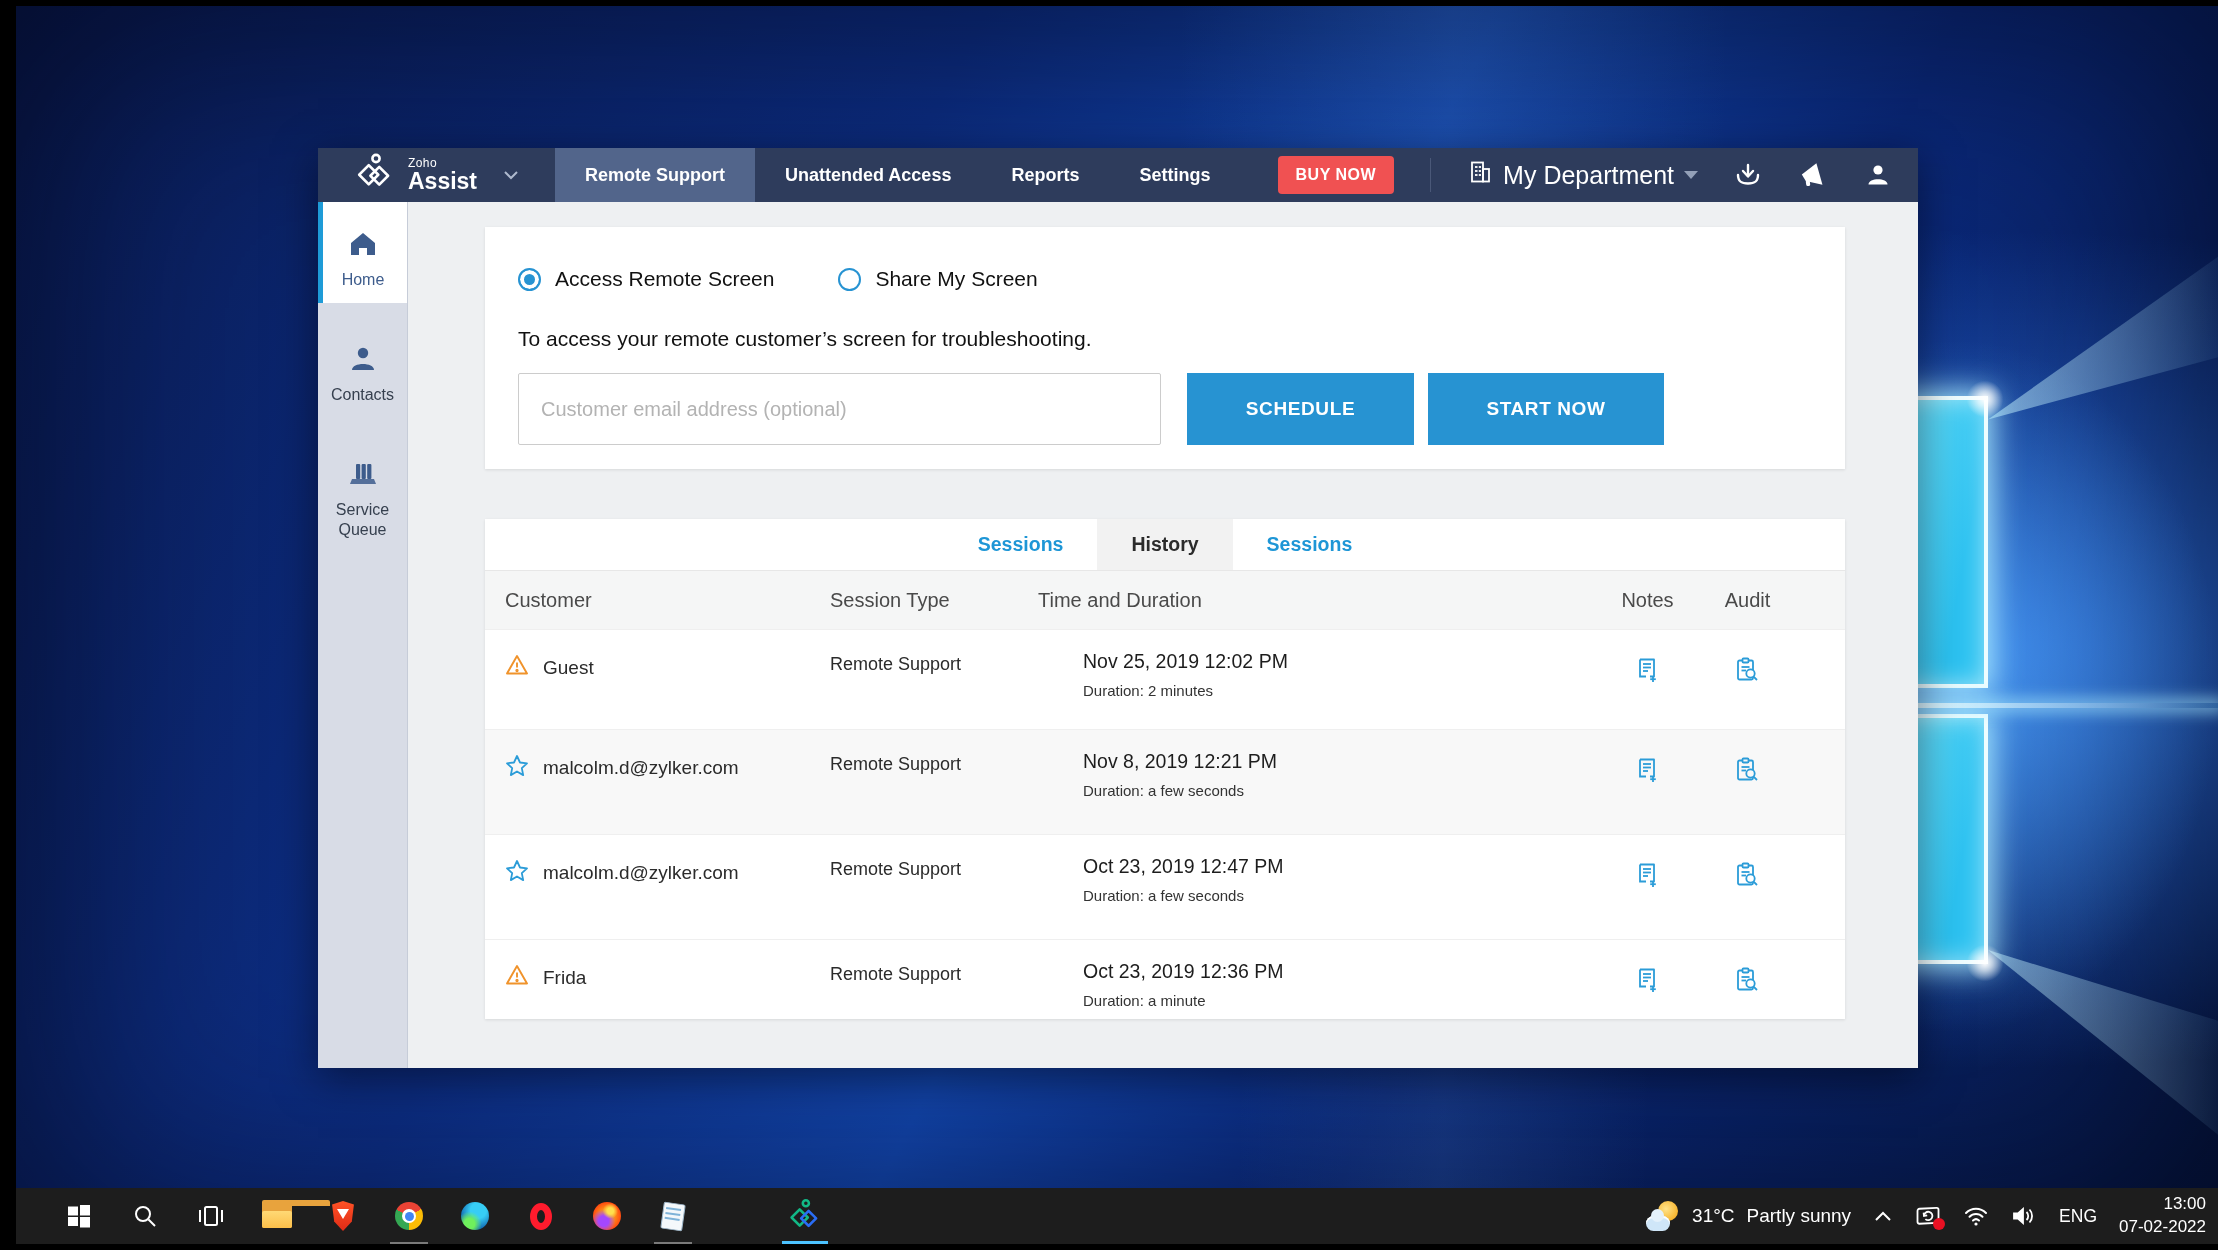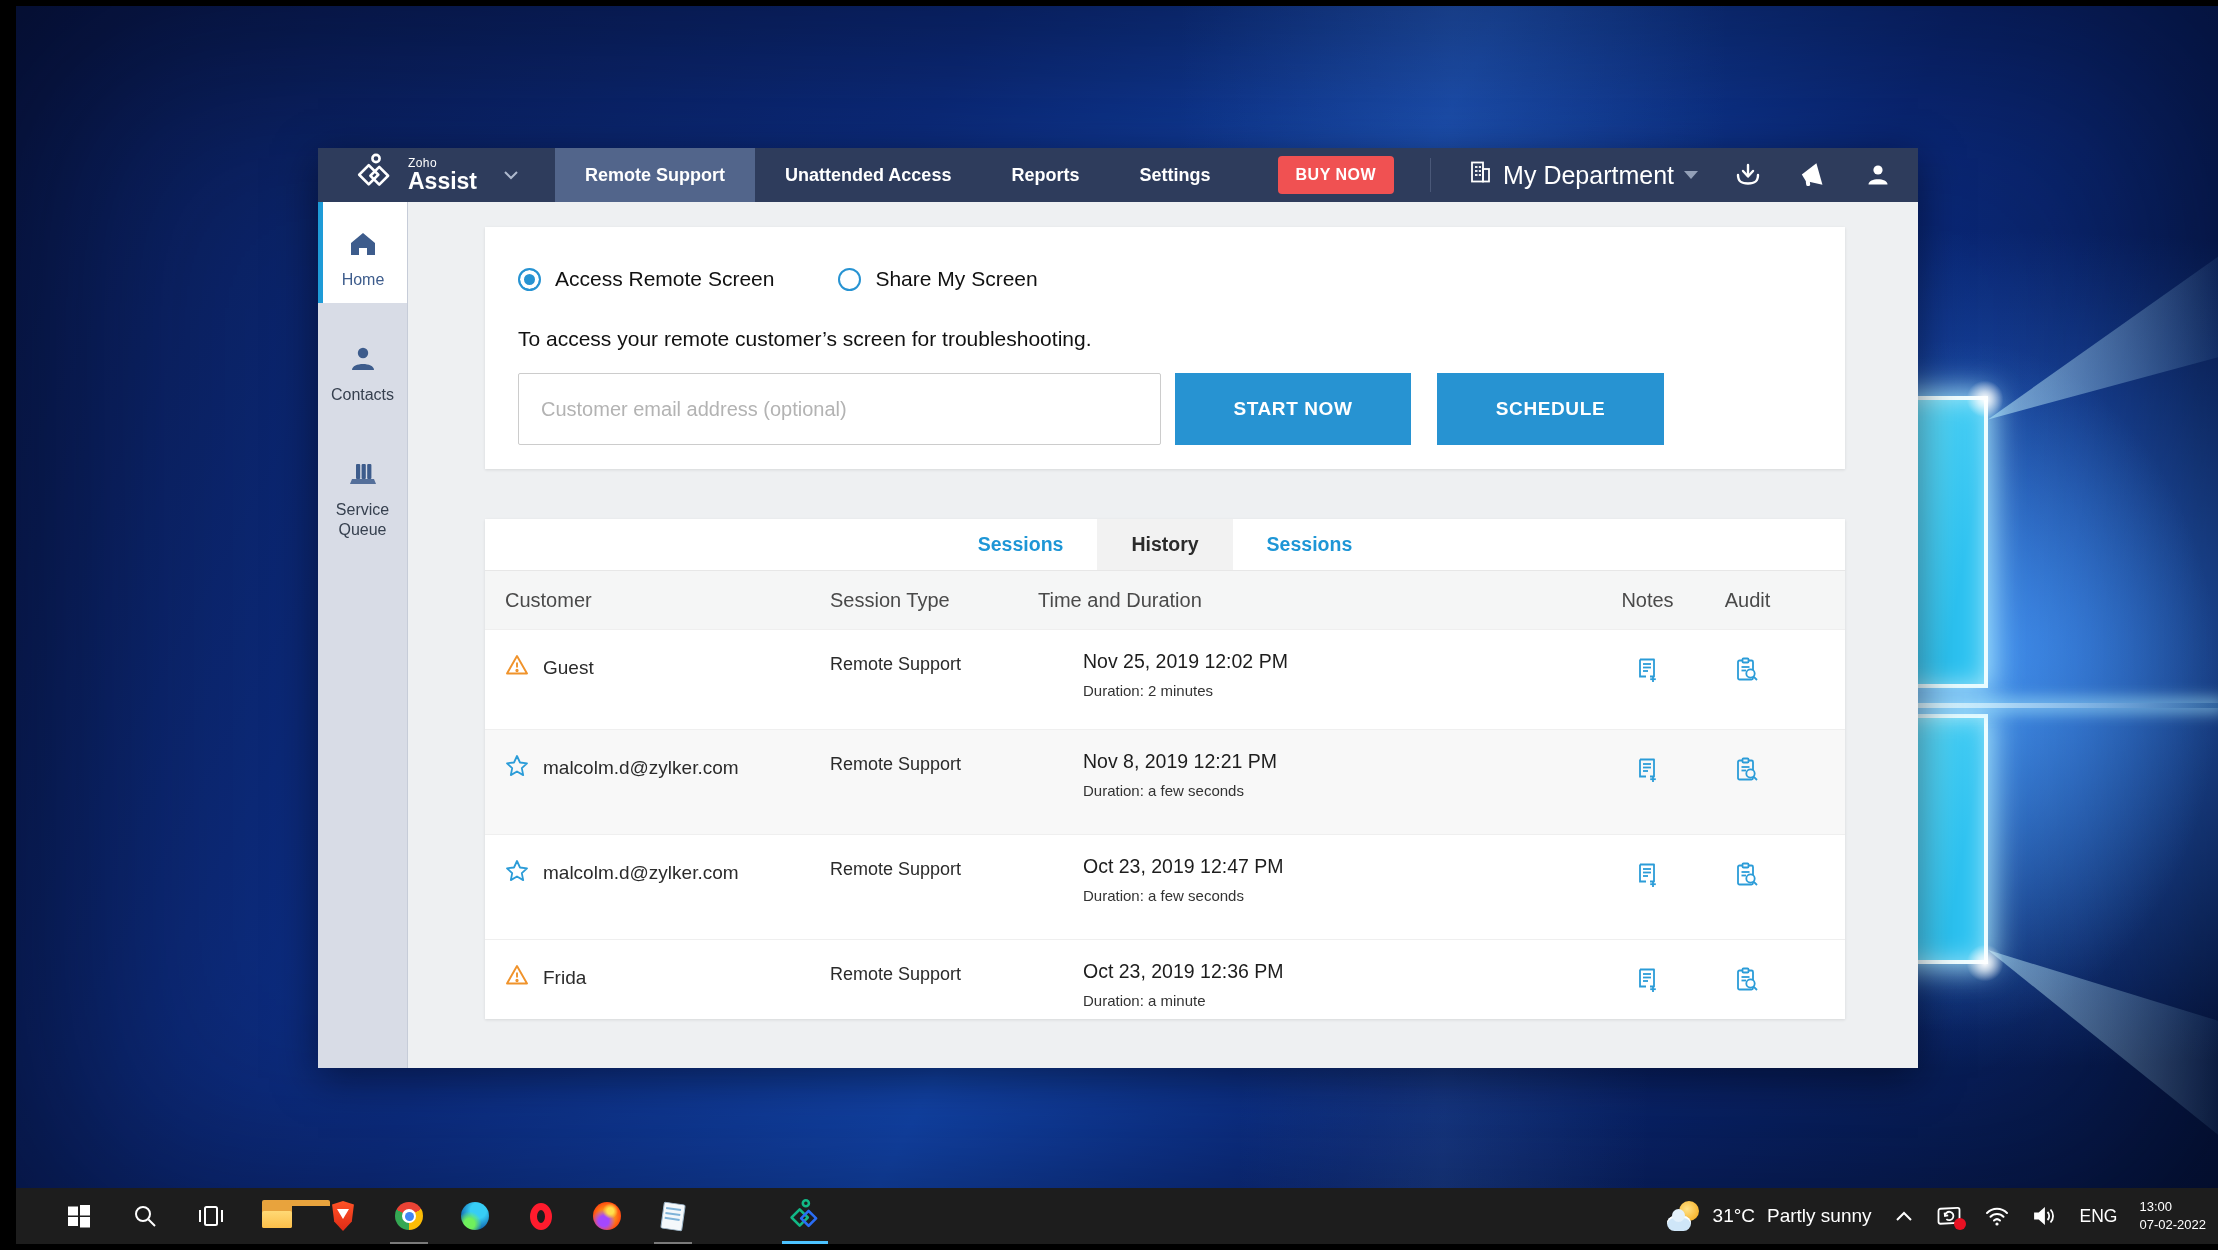--- a/index.html
+++ b/index.html
@@ -121,21 +121,21 @@
   .tb-left { display:flex; align-items:center; height:100%; padding-left:30px; }
   .tb-btn { position:relative; width:66px; height:100%; display:flex; align-items:center; justify-content:center; cursor:pointer; }
   .run-line { position:absolute; bottom:0; left:14px; right:14px; height:2px; background:#7a7a7a; }
   .run-line.hot { height:3px; background:#4cc2ff; left:10px; right:10px; }
   .tb-right { margin-left:auto; display:flex; align-items:center; height:100%; gap:22px; padding-right:16px; color:#ffffff; }
   .weather { display:flex; align-items:center; gap:12px; cursor:pointer; }
   .weather-txt { font-size:19px; }
   .tray-ic { position:relative; display:flex; align-items:center; cursor:pointer; }
   .red-dot { position:absolute; right:-4px; bottom:-3px; width:12px; height:12px; border-radius:50%; background:#e81123; }
   .lang { font-size:17.5px; cursor:pointer; }
-  .clock { text-align:left; font-size:13px; line-height:1.35; cursor:pointer; }
+  .clock { text-align:right; font-size:17px; line-height:1.35; cursor:pointer; }
 
   
   .sun-cloud { position:relative; width:34px; height:30px; }
   .sun-cloud .sun { position:absolute; right:2px; top:0; width:20px; height:20px; border-radius:50%;
     background:radial-gradient(circle at 40% 40%, #ffe38a, #f7b32b 75%); }
   .sun-cloud .cloud { position:absolute; left:0; bottom:0; width:24px; height:15px; border-radius:9px;
     background:#cfe6f8; box-shadow:inset 0 2px 0 #fff; }
   .sun-cloud .cloud::before { content:""; position:absolute; left:5px; top:-7px; width:13px; height:13px;
     border-radius:50%; background:#e4f1fb; }
   .folder-ic { position:relative; width:30px; height:24px; }
@@ -290,22 +290,22 @@
             <div class="radio-row">
               <span class="radio sel"></span>
               <span class="radio-label">Access Remote Screen</span>
               <span class="radio-gap"></span>
               <span class="radio"></span>
               <span class="radio-label">Share My Screen</span>
             </div>
             <div class="form-desc">To access your remote customer’s screen for troubleshooting.</div>
             <div class="input-row">
               <input class="email-input" type="text" placeholder="Customer email address (optional)" style="">
+              <button class="btn-blue btn-schedule">SCHEDULE</button>
               <button class="btn-blue btn-start">START NOW</button>
-              <button class="btn-blue btn-schedule">SCHEDULE</button>
             </div>
           </div>
 
           <div class="card table-card">
             <div class="tabbar">
               <div class="tab">Sessions</div>
               <div class="tab active">History</div>
               <div class="tab">Sessions</div>
             </div>
 

